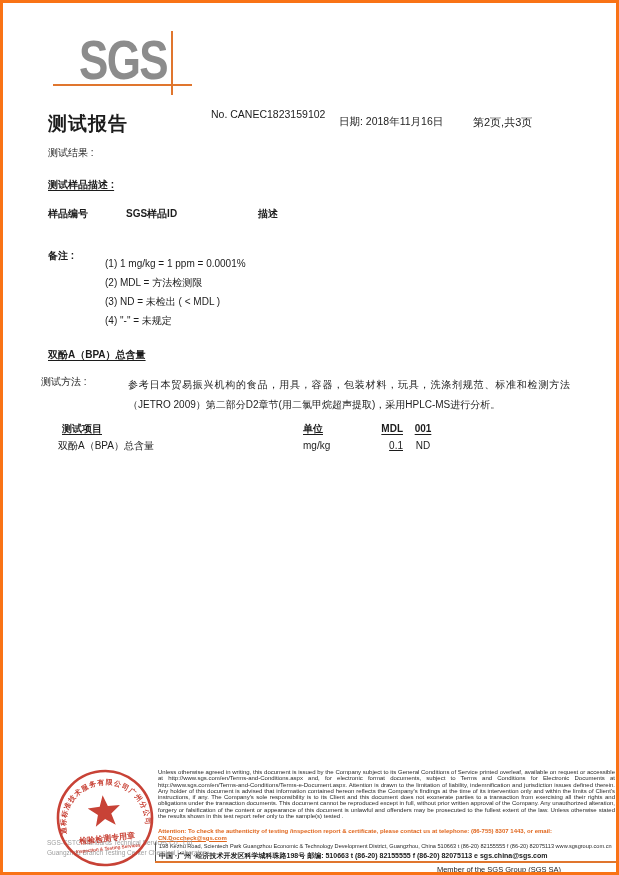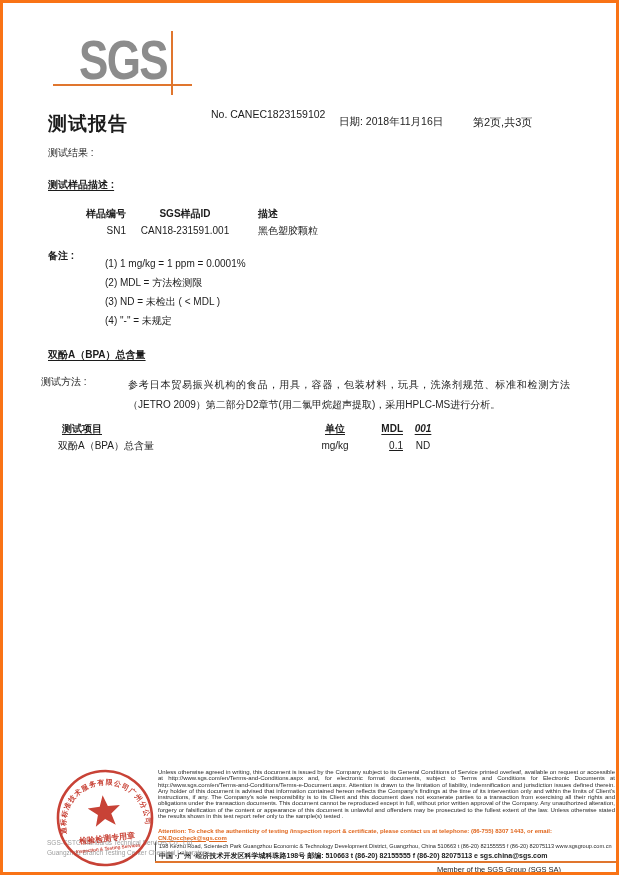--- a/index.html
+++ b/index.html
@@ -30,40 +30,40 @@
   .body-text { font-size:10px; }
   .bold { font-weight:bold; }
   .ul { text-decoration:underline; text-underline-offset:2px; }
 
   .results-label { left:45px; top:143px; }
   .sample-heading { left:45px; top:175px; }
 
   
   .sample-table { left:45px; top:202px; width:330px; }
   .sample-row { display:flex; line-height:17px; }
-  .sc1 { width:78px; text-align:right; white-space:nowrap; }
-  .sc2 { width:118px; text-align:center; white-space:nowrap; }
+  .sc1 { width:78px; text-align:left; white-space:nowrap; }
+  .sc2 { width:118px; white-space:nowrap; }
   .sc3 { padding-left:14px; white-space:nowrap; }
 
   .notes-heading { left:45px; top:246px; }
   .notes-list { left:102px; top:251px; line-height:19px; }
 
   .bpa-heading { left:45px; top:345px; }
   .method-label { left:38px; top:372px; }
   .method-text { left:125px; top:372px; width:442px; line-height:20px; text-align:justify; }
 
   
   .res-table { left:45px; top:417px; width:400px; }
   .res-row { display:flex; line-height:17px; }
   .rc-item { width:255px; padding-left:14px; box-sizing:border-box; }
   .rc-item-val { width:255px; padding-left:10px; box-sizing:border-box; }
-  .rc-unit { width:64px; text-align:center; }
+  .rc-unit { width:64px; text-align:left; }
   .rc-mdl { width:36px; text-align:right;text-decoration:underline; }
   .rc-001 { width:40px; text-align:center; }
-  .italic { font-style:italic; }
+  .italic { }
 
   
   .stamp { left:50px; top:763px; width:104px; height:104px; transform:rotate(-6deg); opacity:.93; z-index:3; }
   .company-lines { left:44px; top:835px; font-size:6.5px; line-height:10px; color:#a0a0a0; white-space:nowrap; z-index:1; }
 
   .disclaimer {
     left:155px; top:766px; width:457px; font-size:6px; line-height:6.3px;
     text-align:justify; color:#2a2a2a;
   }
   .attention {
@@ -96,25 +96,20 @@
 
   <div class="abs body-text results-label">测试结果 :</div>
 
   <div class="abs body-text bold ul sample-heading">测试样品描述 :</div>
 
   <div class="abs body-text sample-table">
     <div class="sample-row bold">
       <span class="sc1">样品编号</span>
       <span class="sc2">SGS样品ID</span>
       <span class="sc3">描述</span>
-    </div>
-    <div class="sample-row">
-      <span class="sc1">SN1</span>
-      <span class="sc2">CAN18-231591.001</span>
-      <span class="sc3">黑色塑胶颗粒</span>
     </div>
   </div>
 
   <div class="abs body-text bold notes-heading">备注 :</div>
   <div class="abs body-text notes-list">
     <div>(1) 1 mg/kg = 1 ppm = 0.0001%</div>
     <div>(2) MDL = 方法检测限</div>
     <div>(3) ND = 未检出 ( &lt; MDL )</div>
     <div>(4) "-" = 未规定</div>
   </div>

